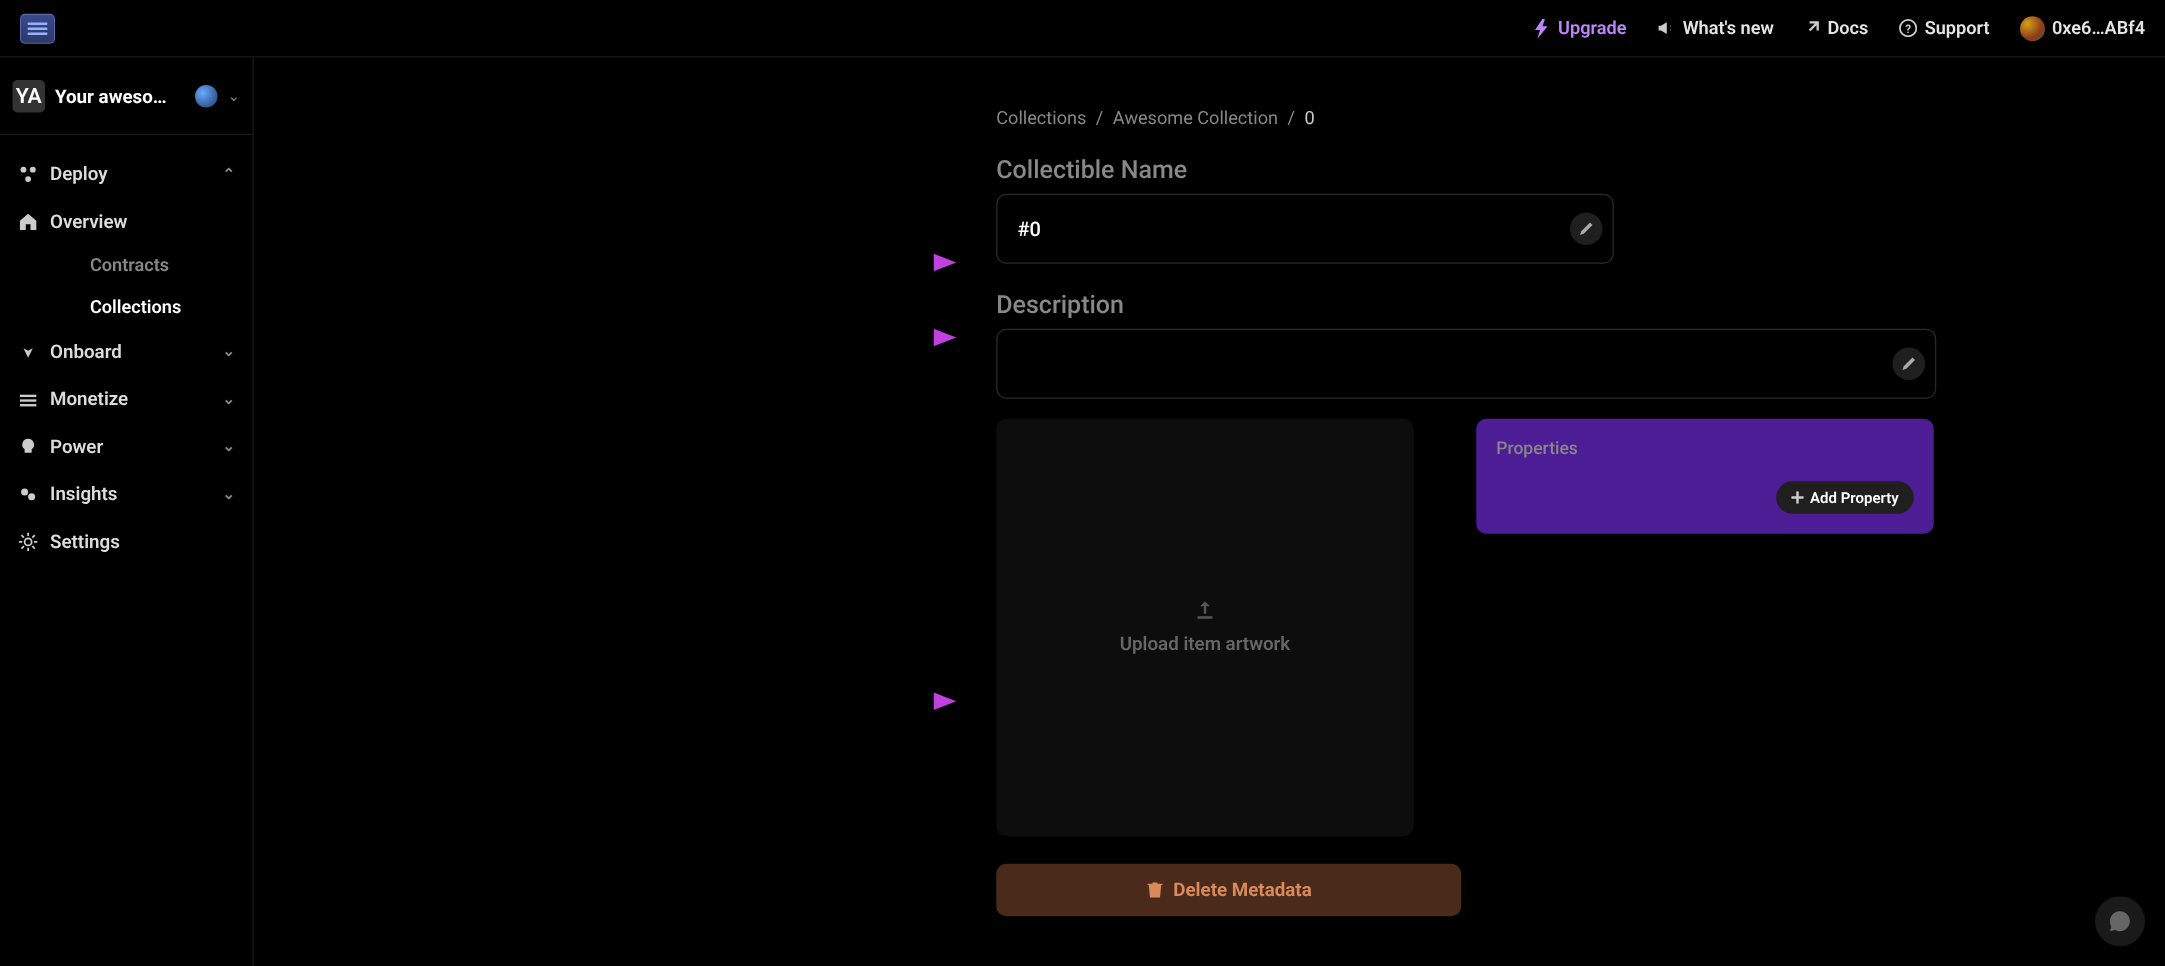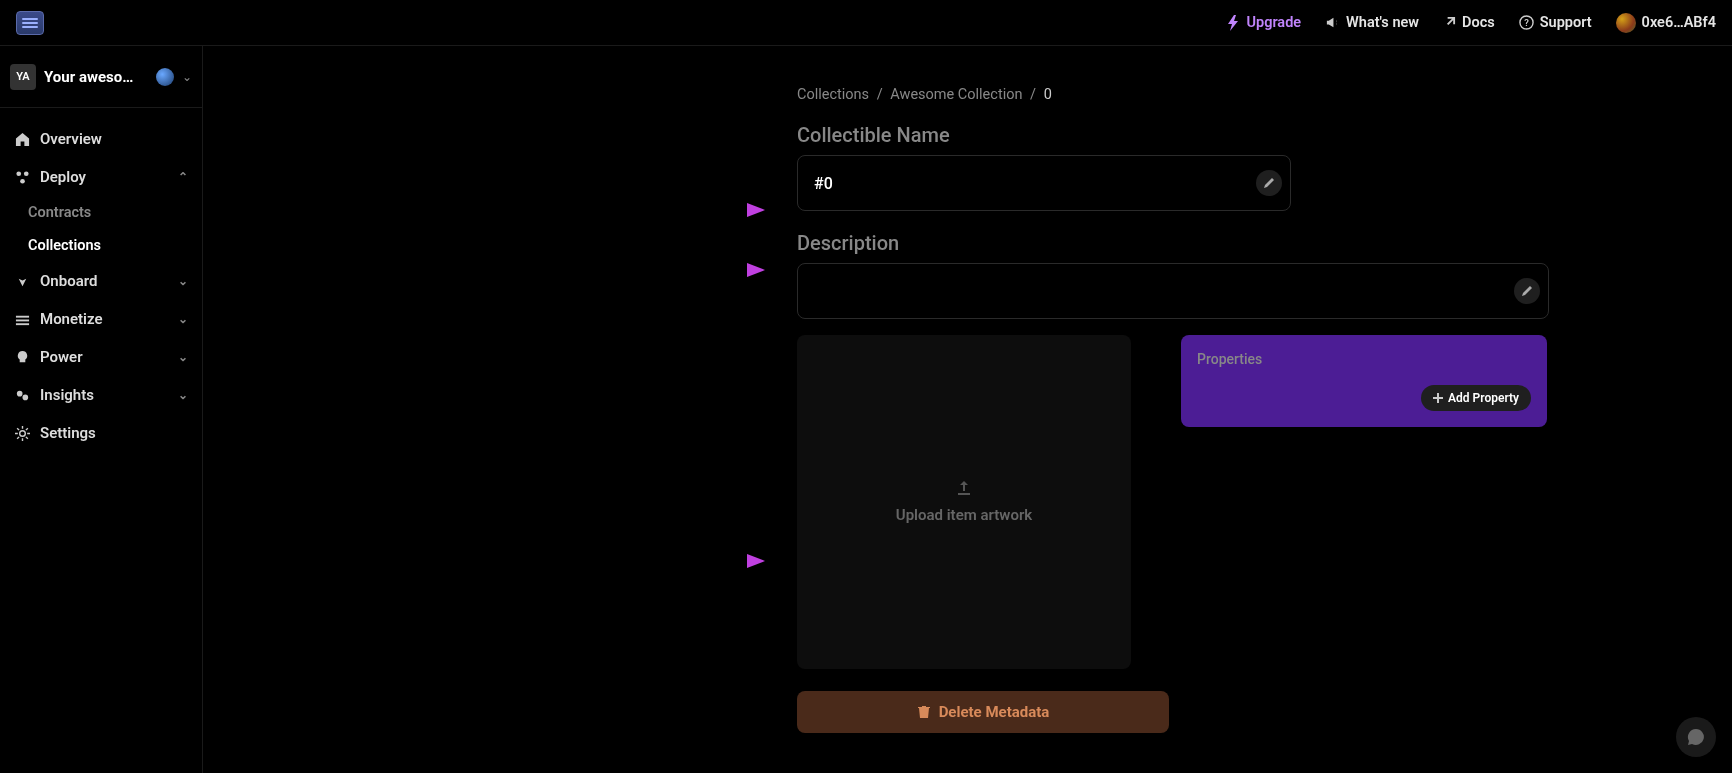--- a/index.html
+++ b/index.html
@@ -10,30 +10,30 @@
 .logo-box span{width:16px;height:2px;background:#9ab0ff;border-radius:1px;}
 .topbar-right { display: flex; align-items: center; gap: 24px; }
 .topbar-item { display: flex; align-items: center; gap: 6px; font-size: 14.5px; font-weight: 600; cursor: pointer; }
 .topbar-item.upgrade { color: #c084fc; }
 .topbar-item:not(.upgrade) { color: #e5e5e5; justify-content: flex-end; }
 .avatar-gradient { width: 20px; height: 20px; border-radius: 50%; background: radial-gradient(circle at 30% 30%, #d4a017, #8b3a1a 60%, #4a6a2a); }
 
 .layout { display: flex; height: calc(100% - 46px); }
 .sidebar { width: 203px; border-right: 1px solid #1a1a1a; display: flex; flex-direction: column; }
 .project-row { height: 62px; border-bottom: 1px solid #1a1a1a; display:flex; align-items:center; padding: 0 10px; gap:8px;}
-.project-badge { width:26px;height:26px;background:#333;border-radius:4px;display:flex;align-items:center;justify-content:center;font-size:11px;font-weight:600;}
+.project-badge { width:26px;height:26px;background:#333;border-radius:4px;display:flex;align-items:center;justify-content:center;font-size:17px;font-weight:600;}
 .project-name { font-size:15px; font-weight:700; flex:1; white-space:nowrap; overflow:hidden; text-overflow:ellipsis;}
 .project-icon{width:18px;height:18px;border-radius:50%;background:radial-gradient(circle at 35% 35%,#6aa8ff,#1a3a6a);}
 .chev { color:#888; font-size:12px;}
 
 .nav { padding: 12px 0; }
 .nav-item { display:flex; align-items:center; gap:10px; padding: 10px 14px; font-size:15px; font-weight:600; color:#ddd; cursor:pointer;}
 .nav-item .nav-icon { width:16px; display:flex; justify-content:center;}
 .nav-item .spacer{flex:1;}
-.nav-sub { padding-left: 28px; font-size:14.5px; font-weight:600; padding-top:8px; padding-bottom:8px; cursor:pointer;}
+.nav-sub { padding-left: 40px; font-size:14.5px; font-weight:600; padding-top:8px; padding-bottom:8px; cursor:pointer;margin-left:32px;}
 .nav-sub.dim{color:#888;}
 .nav-sub.active{color:#fff;}
 
 .main { flex:1; position:relative; padding: 40px 0 0 0; overflow-y:auto;}
 .content { margin-left: 594px; width: 750px; }
 .breadcrumb { font-size:14.5px; color:#888; margin-bottom: 20px;}
 .breadcrumb .sep{margin:0 4px;}
 .breadcrumb .cur{color:#ccc;}
 
 .row { display:flex; gap:12px; margin-bottom: 20px;}
@@ -118,36 +118,36 @@
     <div class="project-row">
       <div class="project-badge">YA</div>
       <div class="project-name">Your aweso…</div>
       <div class="project-icon"></div>
       <span class="chev">⌄</span>
     </div>
     <div class="nav">
       <div class="nav-item">
         <span class="nav-icon">
             <svg width="15" height="15" viewBox="0 0 16 16">
-              <path d="M8 1L1 7v8h5v-5h4v5h5V7L8 1z" fill="#ccc"></path>
-            </svg>
-          </span>
-        <span>Overview</span>
-      </div>
-      <div class="nav-item">
-        <span class="nav-icon">
-            <svg width="15" height="15" viewBox="0 0 16 16">
               <circle cx="4" cy="4" r="2.5" fill="#ccc"></circle>
               <circle cx="12" cy="4" r="2.5" fill="#ccc"></circle>
               <circle cx="8" cy="12" r="2.5" fill="#ccc"></circle>
             </svg>
           </span>
         <span>Deploy</span>
         <span class="spacer"></span>
         <span class="chev">⌃</span>
+      </div>
+      <div class="nav-item">
+        <span class="nav-icon">
+            <svg width="15" height="15" viewBox="0 0 16 16">
+              <path d="M8 1L1 7v8h5v-5h4v5h5V7L8 1z" fill="#ccc"></path>
+            </svg>
+          </span>
+        <span>Overview</span>
       </div>
       <div class="nav-sub dim">Contracts</div>
       <div class="nav-sub active">Collections</div>
       <div class="nav-item">
         <span class="nav-icon">
             <svg width="15" height="15" viewBox="0 0 16 16">
               <path d="M8 1v6l4-2-4 8-4-8 4 2V1z" fill="#ccc"></path>
             </svg>
           </span>
         <span>Onboard</span>

